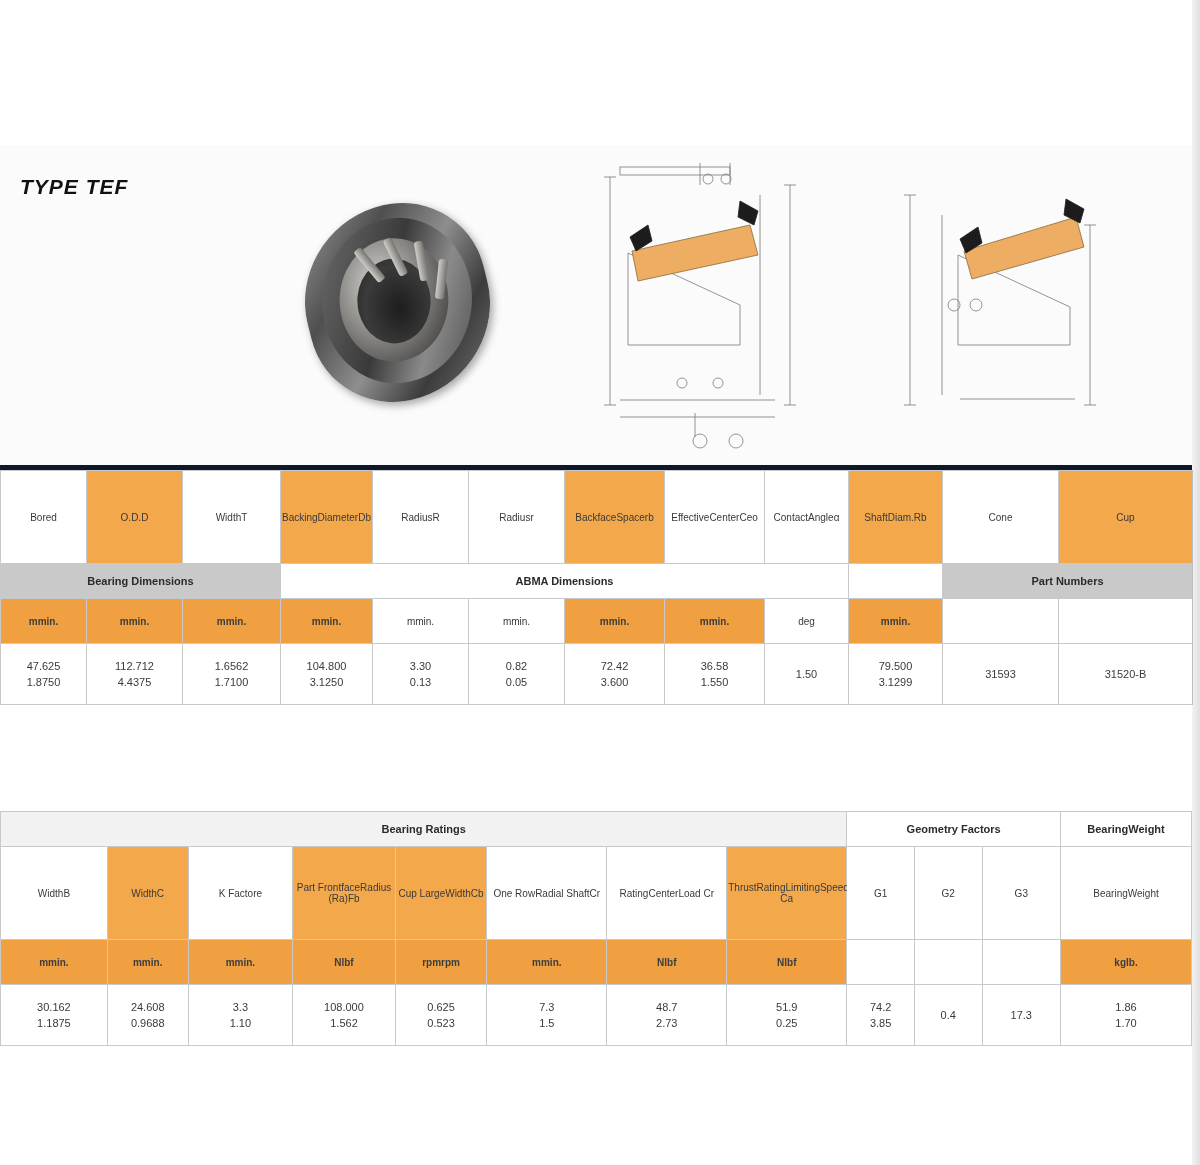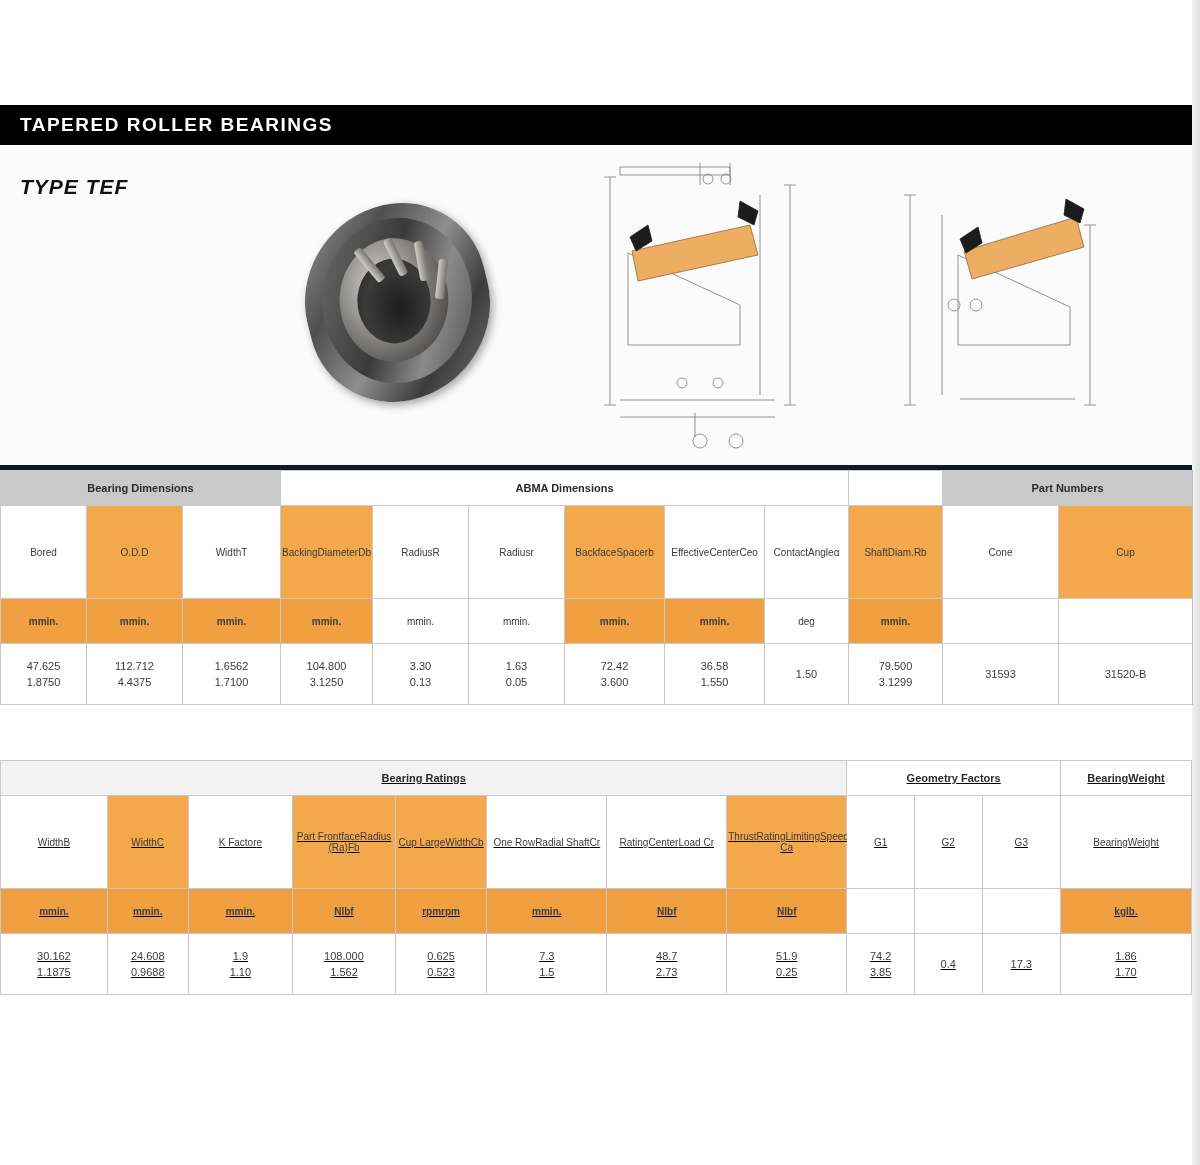--- a/index.html
+++ b/index.html
@@ -128,21 +128,21 @@
   .drawing-right { left: 880px; width: 240px; height: 300px; }
 
   
   .table-wrap {
     position: absolute;
     left: 0;
     width: 1192px;
     background: #ffffff;
   }
   .table-1 { top: 470px; }
-  .table-2 { top: 760px; text-decoration: underline; }
+  .table-2 { top: 811px; }
 
   table {
     border-collapse: collapse;
     width: 1192px;
     table-layout: fixed;
   }
   td, th {
     border: 1px solid #c9c9c9;
     font-size: 10px;
     text-align: center;
@@ -205,23 +205,20 @@
     width: 8px;
     height: 1165px;
     background: linear-gradient(90deg, rgba(0,0,0,0.05), rgba(0,0,0,0.12));
   }
 </style>
 </head>
 <body>
 
 <div class="page">
 
-  <div class="header-bar">
-    <div class="title">TAPERED ROLLER BEARINGS</div>
-  </div>
 
   <div class="figure-band">
 
     <div class="type-label">TYPE TEF</div>
 
     <div class="bearing-photo">
       <div class="outer"></div>
       <div class="rim"></div>
       <div class="inner"></div>
       <div class="bore"></div>
@@ -290,40 +287,40 @@
           <col style="width:96px">
         <col style="width:100px">
           <col style="width:100px">
           <col style="width:84px">
         <col style="width:94px">
           <col style="width:116px">
           <col style="width:134px">
       </colgroup>
       <tbody>
           <tr>
-        <td class="grp" colspan="3">Bearing Dimensions</td>
-        <td class="grp grp-white" colspan="6">ABMA Dimensions</td>
-        <td class="blank"></td>
-        <td class="grp" colspan="2">Part Numbers</td>
-      </tr>
-      <tr>
         <td class="hdr"><span>Bore</span><span>d</span></td>
         <td class="hdr-orange"><span>O.D.</span><span>D</span></td>
         <td class="hdr"><span>Width</span><span>T</span></td>
         <td class="hdr-orange"><span>Backing</span><span>Diameter</span><span>Db</span></td>
         <td class="hdr"><span>Radius</span><span>R</span></td>
         <td class="hdr"><span>Radius</span><span>r</span></td>
         <td class="hdr-orange"><span>Backface</span><span>Spacer</span><span>b</span></td>
         <td class="hdr"><span>Effective</span><span>Center</span><span>Ceo</span></td>
         <td class="hdr"><span>Contact</span><span>Angle</span><span>α</span></td>
         <td class="hdr-orange"><span>Shaft</span><span>Diam.</span><span>Rb</span></td>
         <td class="hdr">Cone</td>
         <td class="hdr-orange">Cup</td>
       </tr>
       <tr>
+        <td class="grp" colspan="3">Bearing Dimensions</td>
+        <td class="grp grp-white" colspan="6">ABMA Dimensions</td>
+        <td class="blank"></td>
+        <td class="grp" colspan="2">Part Numbers</td>
+      </tr>
+      <tr>
         <td class="sub-orange"><span>mm</span><span>in.</span></td>
         <td class="sub-orange"><span>mm</span><span>in.</span></td>
         <td class="sub-orange"><span>mm</span><span>in.</span></td>
         <td class="sub-orange"><span>mm</span><span>in.</span></td>
         <td class="sub-white"><span>mm</span><span>in.</span></td>
         <td class="sub-white"><span>mm</span><span>in.</span></td>
         <td class="sub-orange"><span>mm</span><span>in.</span></td>
         <td class="sub-orange"><span>mm</span><span>in.</span></td>
         <td class="sub-white">deg</td>
         <td class="sub-orange"><span>mm</span><span>in.</span></td>
@@ -345,21 +342,21 @@
             </td>
         <td class="two-line">
               <span>104.800</span>
               <span>3.1250</span>
             </td>
         <td class="two-line">
               <span>3.30</span>
               <span>0.13</span>
             </td>
         <td class="two-line">
-              <span>1.63</span>
+              <span>0.82</span>
               <span>0.05</span>
             </td>
         <td class="two-line">
               <span>72.42</span>
               <span>3.600</span>
             </td>
         <td class="two-line">
               <span>36.58</span>
               <span>1.550</span>
             </td>
@@ -430,21 +427,21 @@
       <tr class="datarow">
         <td class="two-line">
               <span>30.162</span>
               <span>1.1875</span>
             </td>
         <td class="two-line">
               <span>24.608</span>
               <span>0.9688</span>
             </td>
         <td class="two-line">
-              <span>1.9</span>
+              <span>3.3</span>
               <span>1.10</span>
             </td>
         <td class="two-line">
               <span>108.000</span>
               <span>1.562</span>
             </td>
         <td class="two-line">
               <span>0.625</span>
               <span>0.523</span>
             </td>

